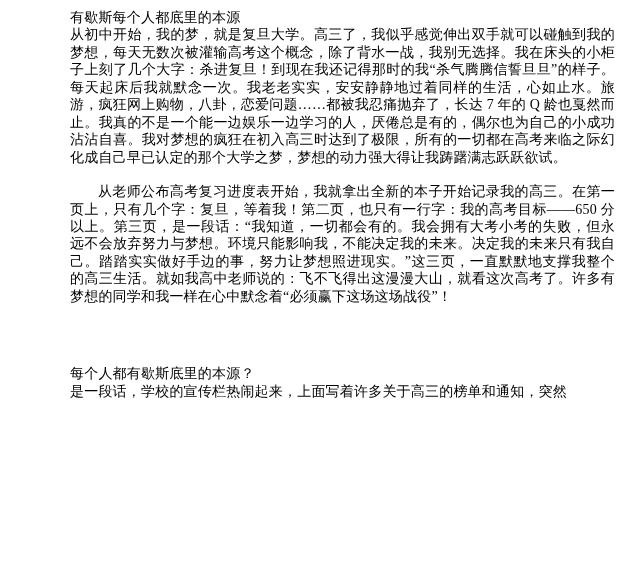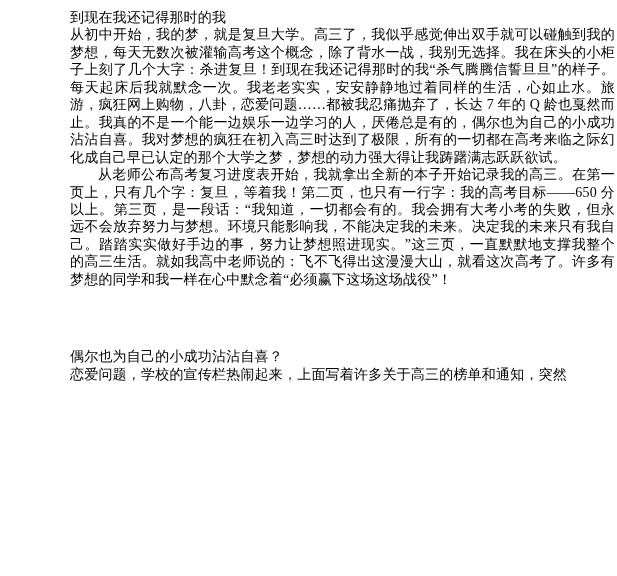--- a/index.html
+++ b/index.html
@@ -26,37 +26,38 @@
     letter-spacing: 0.2px;
   }
   .doc-title {
     text-align: left;
   }
   .para {
     margin: 0;
   }
   .para-indent {
     text-indent: 2em;
+    margin-top: 17px;
   }
   .section-gap {
     height: 60px;
   }
   .doc-subtitle {
     text-align: left;
   }
 </style>
 </head>
 <body>
 
 <div class="doc-page">
-  <div class="doc-title">到现在我还记得那时的我</div>
+  <div class="doc-title">有歇斯每个人都底里的本源</div>
 
   <p class="para">从初中开始，我的梦，就是复旦大学。高三了，我似乎感觉伸出双手就可以碰触到我的梦想，每天无数次被灌输高考这个概念，除了背水一战，我别无选择。我在床头的小柜子上刻了几个大字：杀进复旦！到现在我还记得那时的我“杀气腾腾信誓旦旦”的样子。每天起床后我就默念一次。我老老实实，安安静静地过着同样的生活，心如止水。旅游，疯狂网上购物，八卦，恋爱问题……都被我忍痛抛弃了，长达 7 年的 Q 龄也戛然而止。我真的不是一个能一边娱乐一边学习的人，厌倦总是有的，偶尔也为自己的小成功沾沾自喜。我对梦想的疯狂在初入高三时达到了极限，所有的一切都在高考来临之际幻化成自己早已认定的那个大学之梦，梦想的动力强大得让我踌躇满志跃跃欲试。</p>
 
   <p class="para para-indent">从老师公布高考复习进度表开始，我就拿出全新的本子开始记录我的高三。在第一页上，只有几个字：复旦，等着我！第二页，也只有一行字：我的高考目标——650 分以上。第三页，是一段话：“我知道，一切都会有的。我会拥有大考小考的失败，但永远不会放弃努力与梦想。环境只能影响我，不能决定我的未来。决定我的未来只有我自己。踏踏实实做好手边的事，努力让梦想照进现实。”这三页，一直默默地支撑我整个的高三生活。就如我高中老师说的：飞不飞得出这漫漫大山，就看这次高考了。许多有梦想的同学和我一样在心中默念着“必须赢下这场这场战役”！</p>
 
 
   <div class="section-gap"></div>
 
-  <div class="doc-subtitle">偶尔也为自己的小成功沾沾自喜？</div>
+  <div class="doc-subtitle">每个人都有歇斯底里的本源？</div>
 
-  <p class="para">恋爱问题，学校的宣传栏热闹起来，上面写着许多关于高三的榜单和通知，突然</p>
+  <p class="para">是一段话，学校的宣传栏热闹起来，上面写着许多关于高三的榜单和通知，突然</p>
 </div>
 
 </body></html>

